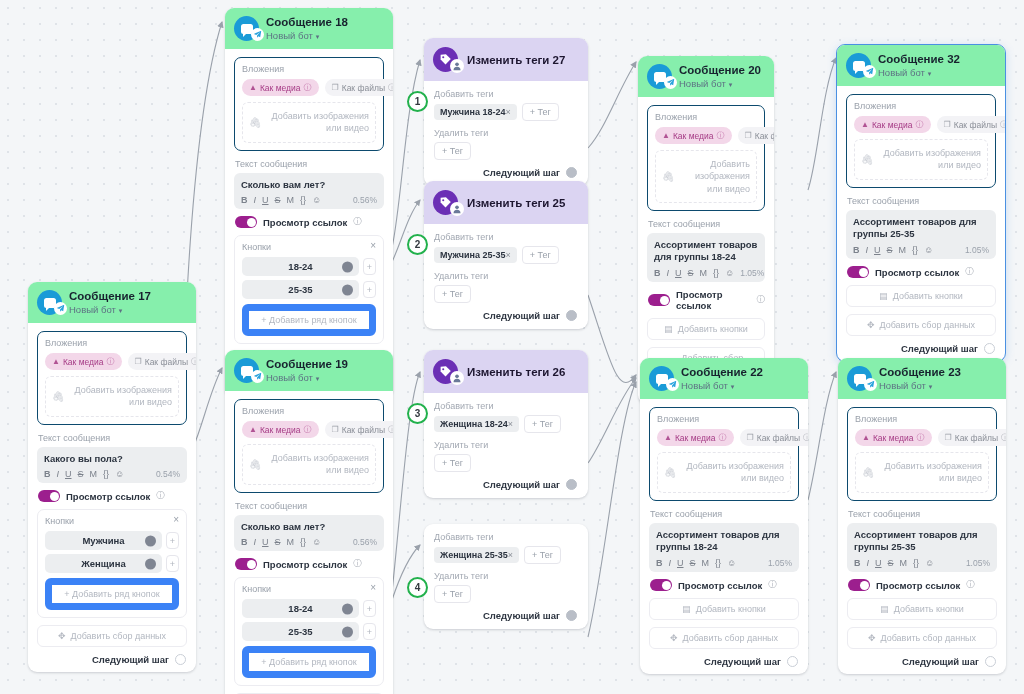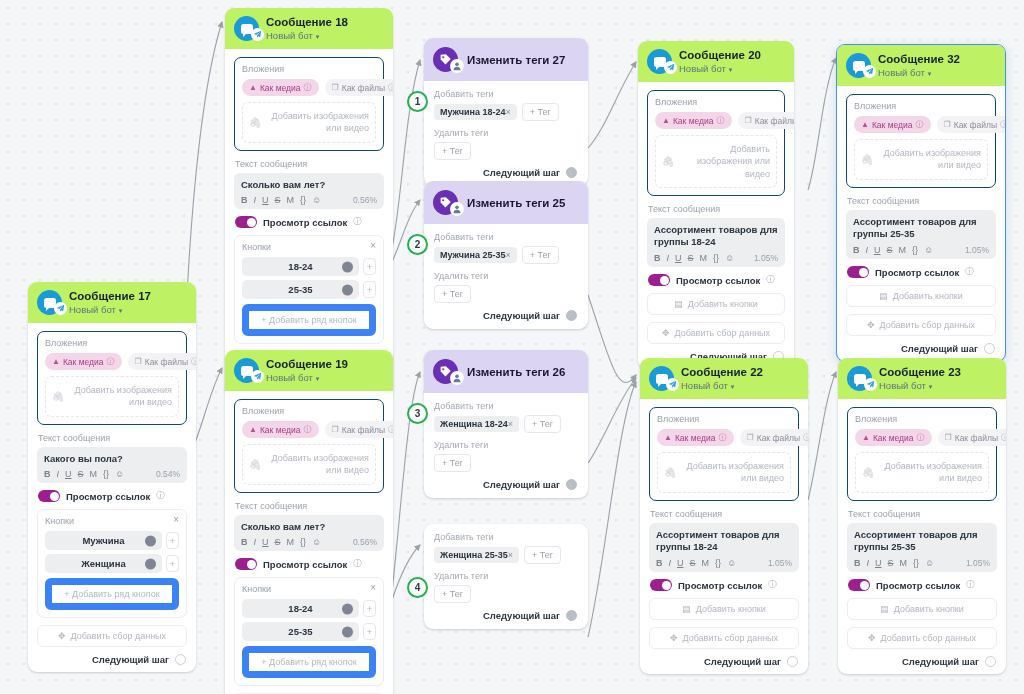--- a/index.html
+++ b/index.html
@@ -24,21 +24,21 @@
     background:#ffffff;
     border-radius:9px;
     box-shadow:0 1px 3px rgba(16,24,40,.12), 0 1px 2px rgba(16,24,40,.06);
     z-index:3;
     overflow:hidden;
   }
   .node.selected { border:1.5px solid #4a90e2; box-shadow:0 2px 8px rgba(74,144,226,.25); }
 
   
   .hdr-msg {
-    background:#bef264;
+    background:#86efac;
     display:flex; align-items:center; gap:7px;
     padding:7px 10px 7px 9px;
   }
   .hdr-tag {
     background:#dbd4f2;
     display:flex; align-items:center; gap:5px;
     padding:9px 10px 9px 9px;
   }
   .av-wrap { position:relative; width:25px; height:25px; flex:none; }
   .av {
@@ -578,21 +578,21 @@
         <span class="tagadd" style="margin-left:0">+ Тег</span>
       </div>
       <div class="nextstep">
         <span class="t">Следующий шаг</span>
         <span class="knob filled"></span>
       </div>
     </div>
   </div>
   <div class="stepbadge" style="left:407px; top:577px;">4</div>
 
-  <div class="node" style="left:638px; top:41px; width:156px;">
+  <div class="node" style="left:638px; top:56px; width:136px;">
     <div class="hdr-msg">
       <div class="av-wrap">
         <div class="av">
             <div class="bubble"></div>
           </div>
         <div class="badge-plane">
           <svg viewBox="0 0 12 12">
               <path d="M11 1 L1 5.3 L4.3 6.5 L9.6 2.8 L5.4 7.2 L5.4 10.4 L7 8.4 L9.6 9.6 Z" fill="#2aa3dd"></path>
             </svg>
         </div>

